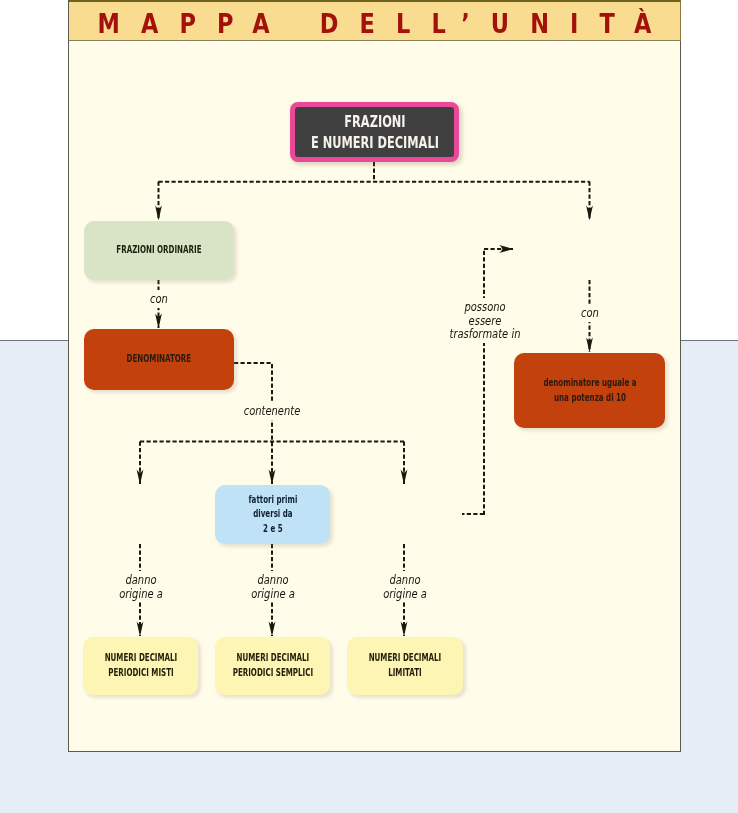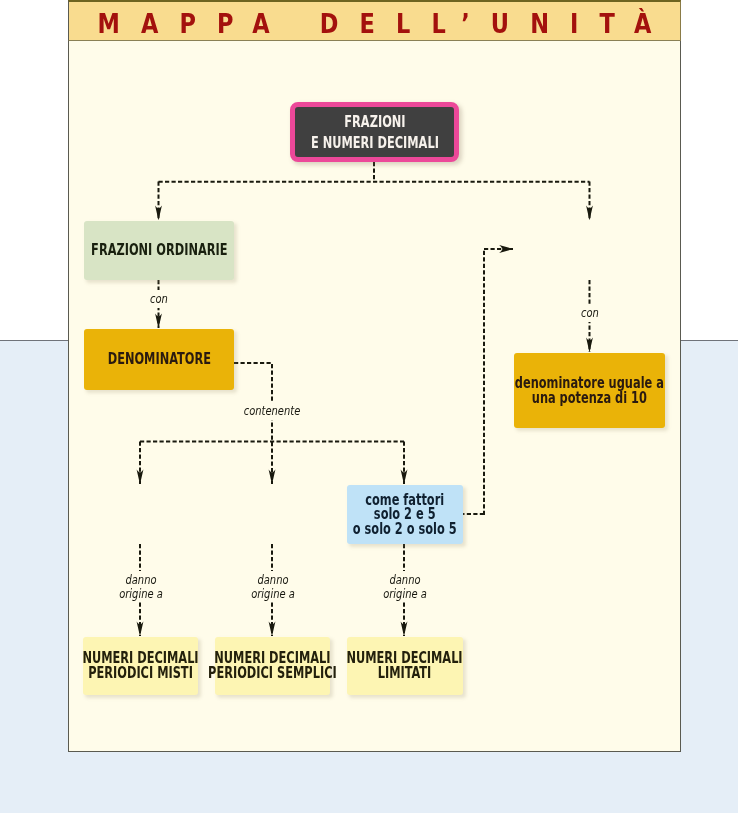--- a/index.html
+++ b/index.html
@@ -12,24 +12,24 @@
   .header{position:absolute;left:68px;top:0;width:613px;height:41px;background:#f9dc8f;border-bottom:1px solid #8a8055;border-top:2px solid #6e6420;border-left:1px solid #5a5a50;border-right:1px solid #8a7b46;box-sizing:border-box;display:flex;align-items:center;justify-content:center;}
   .header .t{color:#a3110d;font-family:"DejaVu Sans Condensed","DejaVu Sans",sans-serif;font-weight:bold;font-size:26px;letter-spacing:22px;text-indent:22px;transform:scale3d(0.96,1,1);position:relative;top:3px;white-space:nowrap;}
   .box{position:absolute;box-sizing:border-box;display:flex;align-items:center;justify-content:center;text-align:center;border-radius:3px;
        box-shadow:2.5px 2.5px 3.5px rgba(150,140,110,0.22);}
   .box > span{display:block;white-space:pre;font-family:"DejaVu Sans Condensed","DejaVu Sans",sans-serif;font-weight:bold;transform:scale3d(0.79,1,1);}
   .lbl{position:absolute;font-style:italic;font-size:13px;color:#17170f;text-align:center;line-height:13.6px;white-space:pre;background:#fffcea;padding:2px 0 2px 0;font-family:"DejaVu Sans Condensed","DejaVu Sans",sans-serif;}
   .lbl > span{display:block;transform:scale3d(0.85,1,1);}
   svg.conn{position:absolute;left:0;top:0;width:738px;height:813px;pointer-events:none;}
   .box.root{background:#404040;color:#f7f2ec;font-size:16px;line-height:21px;border-radius:8px;border:5px solid #ec4899;box-shadow:2.5px 2.5px 4px rgba(130,110,90,0.28);}
   .box.green{background:#d8e4c5;color:#19200f;}
-  .box.peach{background:#eab308;color:#2a1a10;}
+  .box.peach{background:#c2410c;color:#2a1a10;}
   .box.blue{background:#bfe2f7;color:#0f2030;}
   .box.yellow{background:#fdf5b3;color:#23200c;justify-content:center;}
-  .box.green,.box.peach,.box.blue,.box.yellow{font-size:16px;line-height:14.6px;}
+  .box.green,.box.peach,.box.blue,.box.yellow{font-size:10px;line-height:14.6px;border-radius:10px;}
 </style>
 </head>
 <body>
 
 <div id="root">
   <div class="pagewhite"></div>
   <div class="hrule"></div>
   <div class="vrule"></div>
   <div class="panel"></div>
   <div class="header">
@@ -77,41 +77,44 @@
 
   <div class="box peach" style="left:84px;top:329px;width:150px;height:61px;">
       <span>DENOMINATORE</span>
     </div>
 
   <div class="box peach" style="left:514px;top:353px;width:151px;height:75px;">
       <span>denominatore uguale a
 una potenza di 10</span>
     </div>
 
-  <div class="box blue" style="left:347px;top:485px;width:116px;height:59px;">
-      <span>come fattori
-solo 2 e 5
-o solo 2 o solo 5</span>
+  <div class="box blue" style="left:215px;top:485px;width:115px;height:59px;">
+      <span>fattori primi
+diversi da
+2 e 5</span>
     </div>
 
   <div class="box yellow" style="left:83px;top:637px;width:115px;height:58px;">
       <span>NUMERI DECIMALI
 PERIODICI MISTI</span>
     </div>
   <div class="box yellow" style="left:215px;top:637px;width:115px;height:58px;">
       <span>NUMERI DECIMALI
 PERIODICI SEMPLICI</span>
     </div>
   <div class="box yellow" style="left:347px;top:637px;width:116px;height:58px;">
       <span>NUMERI DECIMALI
 LIMITATI</span>
     </div>
 
   <div class="lbl" style="left:108.5px;top:290px;width:100px;"><span>con</span></div>
   <div class="lbl" style="left:540px;top:304px;width:100px;"><span>con</span></div>
   <div class="lbl" style="left:222px;top:402px;width:100px;"><span>contenente</span></div>
+  <div class="lbl" style="left:435px;top:298px;width:100px;"><span>possono
+essere
+trasformate in</span></div>
   <div class="lbl" style="left:90.5px;top:571px;width:100px;"><span>danno
 origine a</span></div>
   <div class="lbl" style="left:222.5px;top:571px;width:100px;"><span>danno
 origine a</span></div>
   <div class="lbl" style="left:354.5px;top:571px;width:100px;"><span>danno
 origine a</span></div>
 </div>
 
 </body></html>

